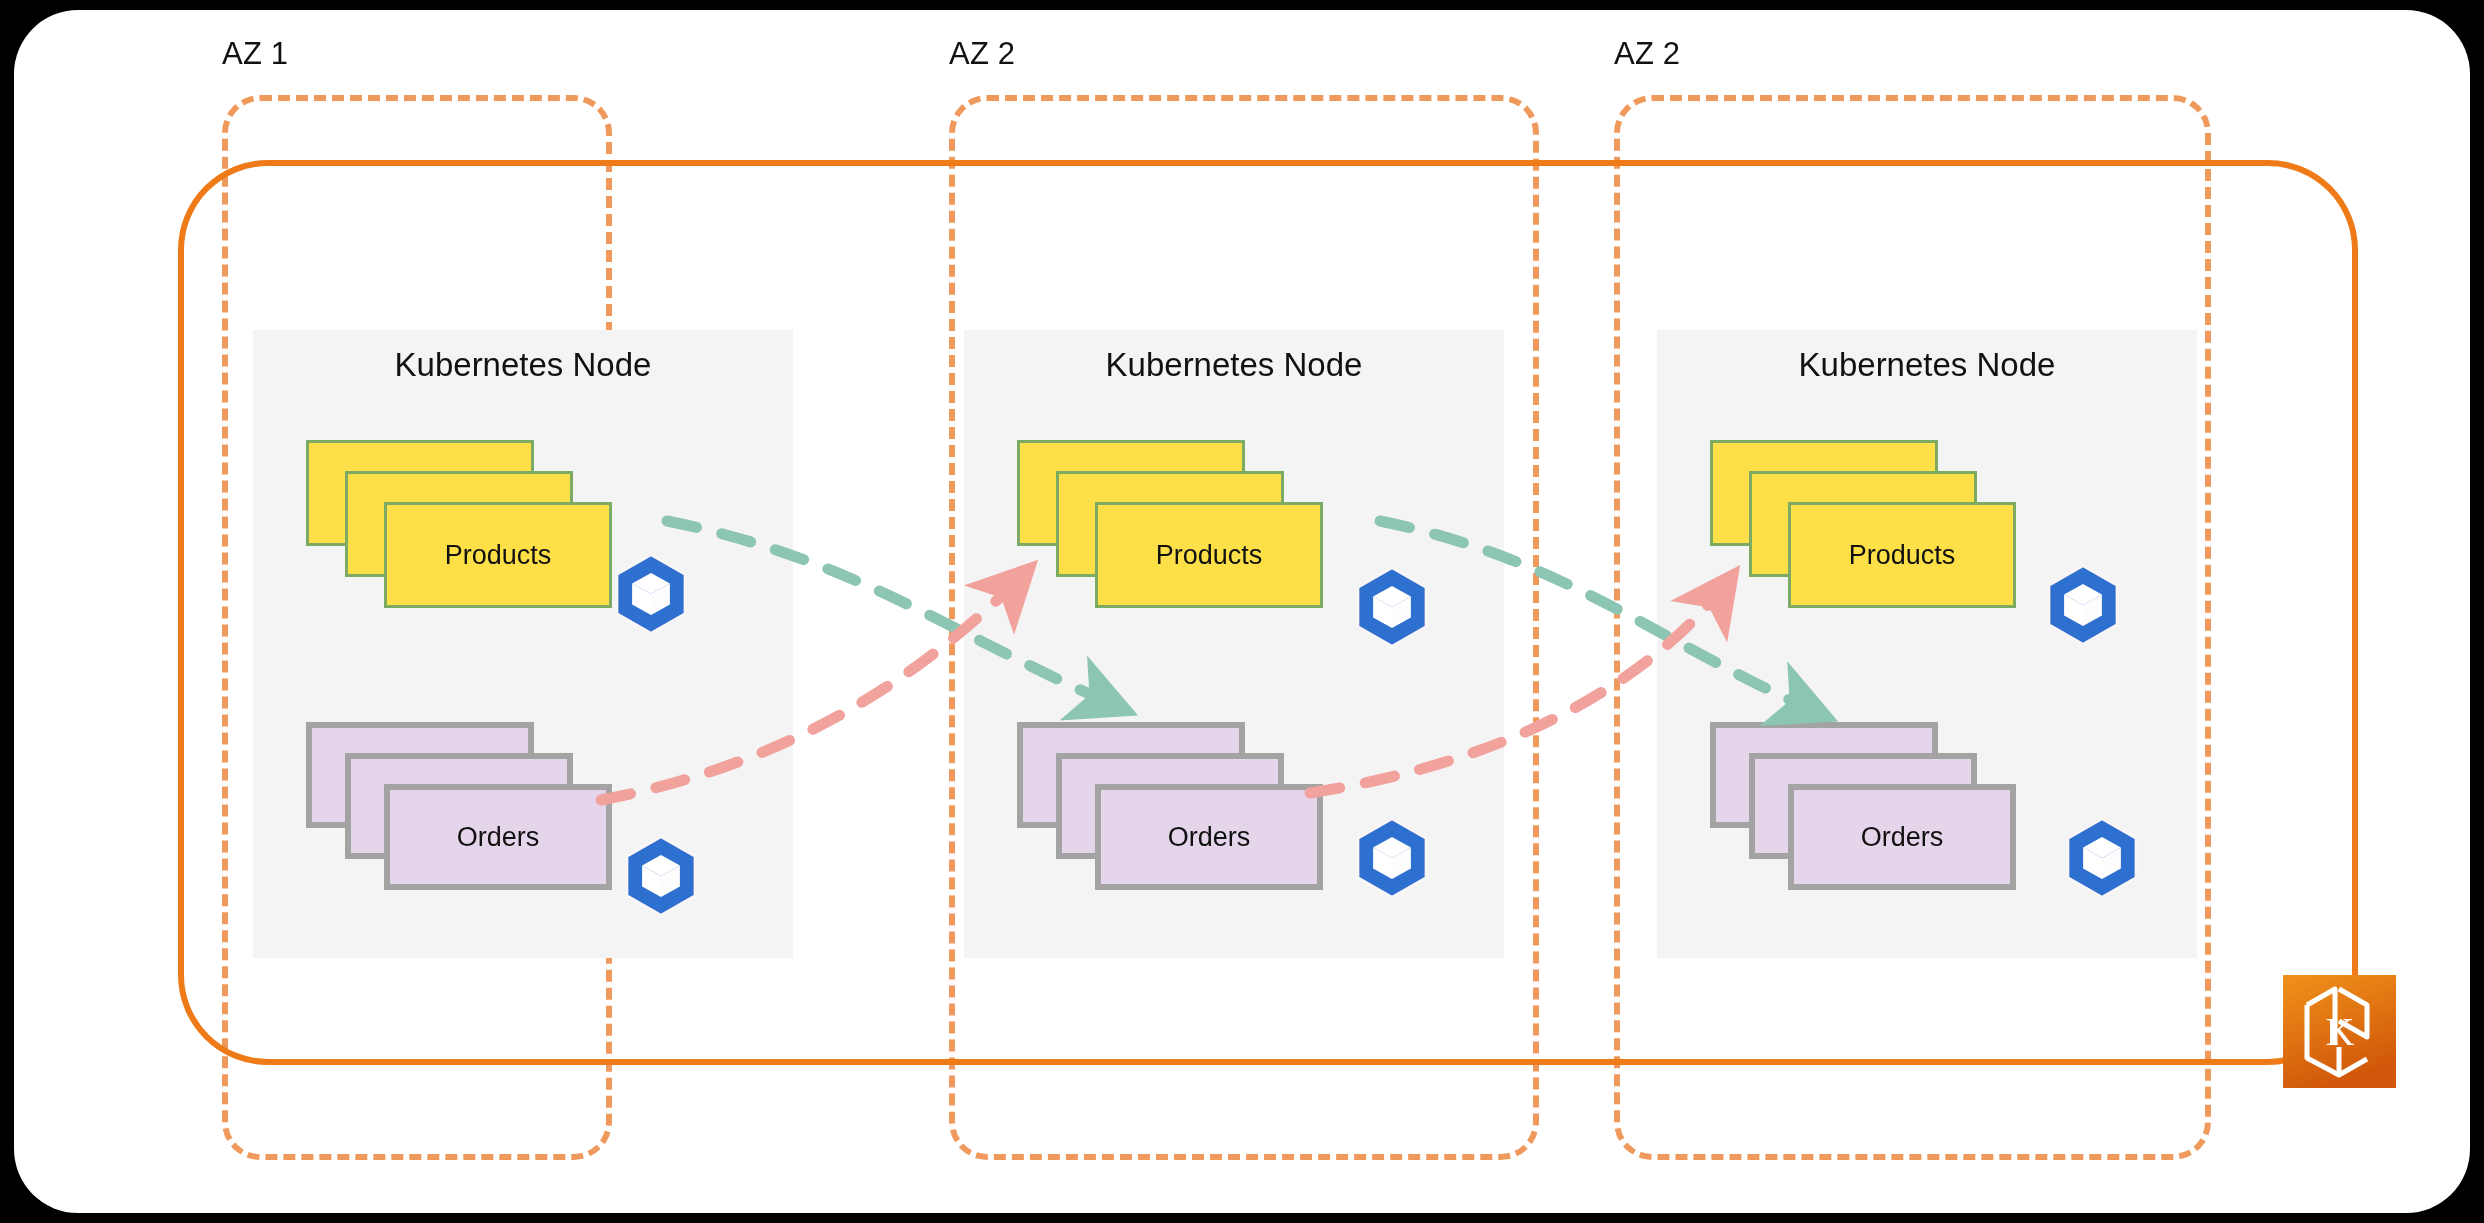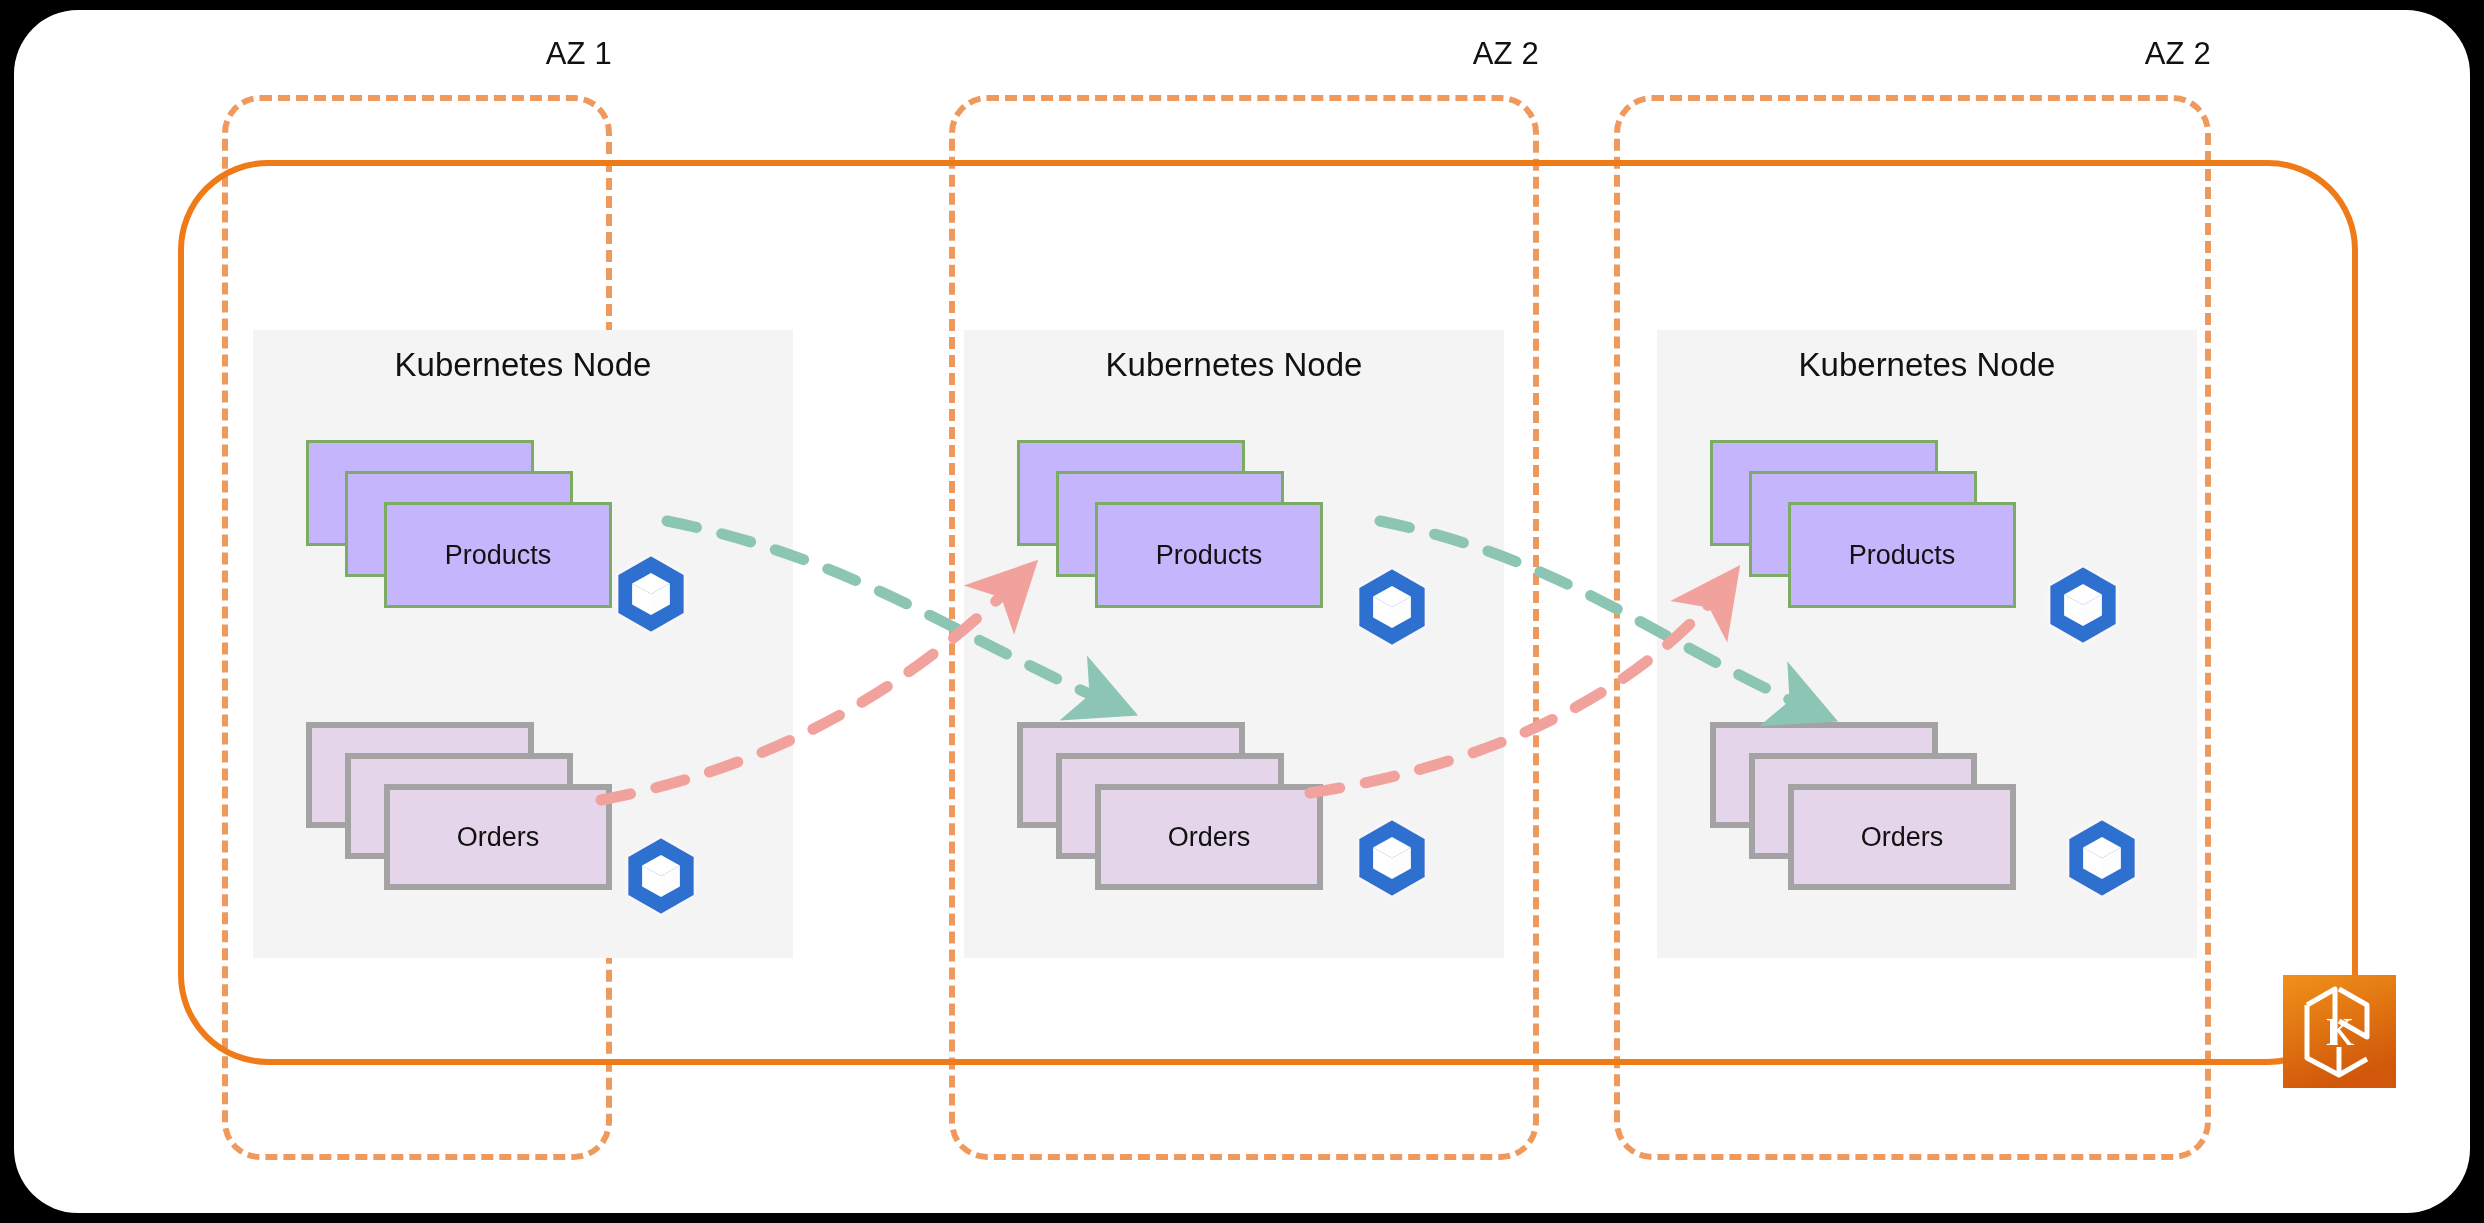--- a/index.html
+++ b/index.html
@@ -3,33 +3,33 @@
 <meta charset="utf-8">
 <style>
   html,body{margin:0;padding:0;background:#000;}
   body{width:2484px;height:1223px;overflow:hidden;font-family:"Liberation Sans",sans-serif;}
 
   #frame{position:relative;width:2484px;height:1223px;background:#000;}
   #canvas{position:absolute;left:14px;top:10px;width:2456px;height:1203px;background:#fff;border-radius:64px;}
 
   
   .az-box{position:absolute;border:6px dashed #f0995c;border-radius:38px;box-sizing:border-box;}
-  .az-label{position:absolute;font-size:31px;color:#111;text-align:right;letter-spacing:.2px;white-space:nowrap;}
+  .az-label{position:absolute;font-size:31px;color:#111;text-align:left;letter-spacing:.2px;white-space:nowrap;}
 
   
   .cluster-box{position:absolute;border:6px solid #ef7b18;border-radius:90px;box-sizing:border-box;}
 
   
   .node{position:absolute;background:#f4f4f4;box-sizing:border-box;}
   .node-title{position:absolute;left:0;right:0;top:16px;text-align:center;font-size:33px;color:#111;}
 
   
   .stack{position:absolute;width:100%;height:100%;}
   .pod{position:absolute;box-sizing:border-box;}
-  .pod.green{background:#c4b5fd;border:3px solid #7cab63;}
+  .pod.green{background:#fde047;border:3px solid #7cab63;}
   .pod.purple{background:#e4d5ea;border:6px solid #a3a3a3;}
   .pod-label{position:absolute;left:0;right:0;top:50%;transform:translateY(-50%);
              text-align:center;font-size:27px;color:#111;}
 
   
   #overlay{position:absolute;left:0;top:0;width:2484px;height:1223px;pointer-events:none;}
 </style>
 </head>
 <body>
 

